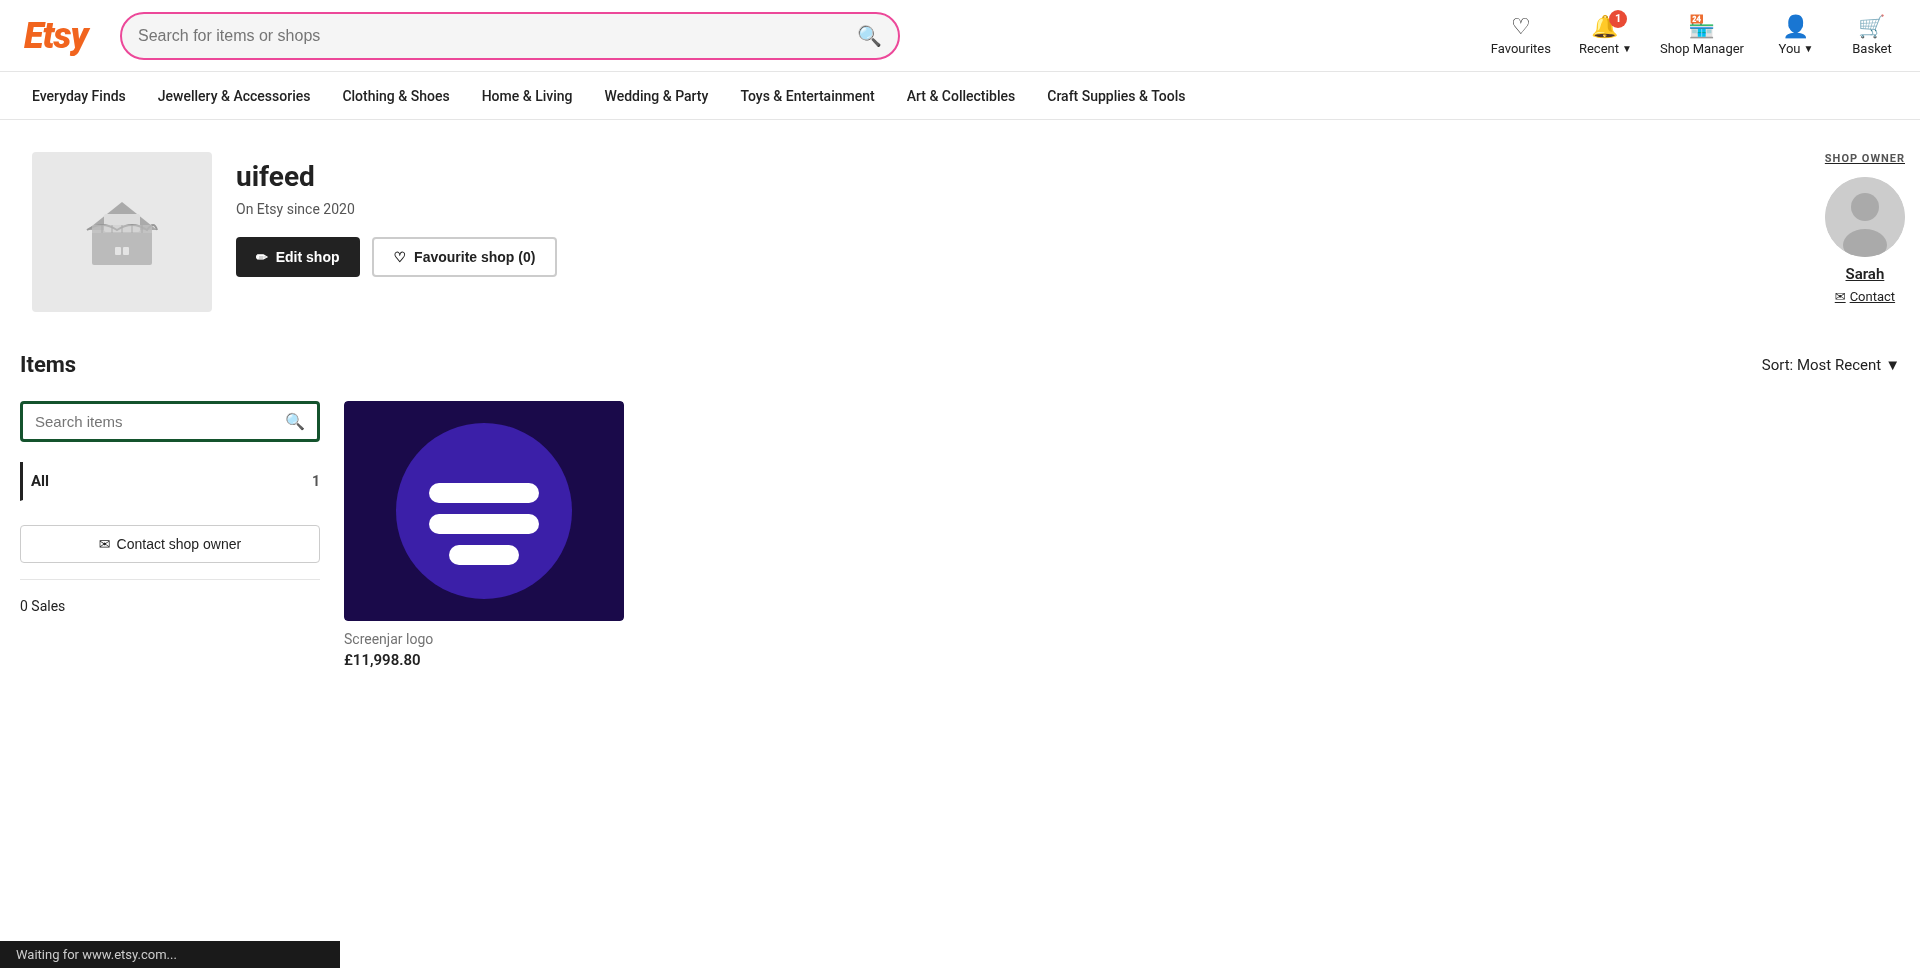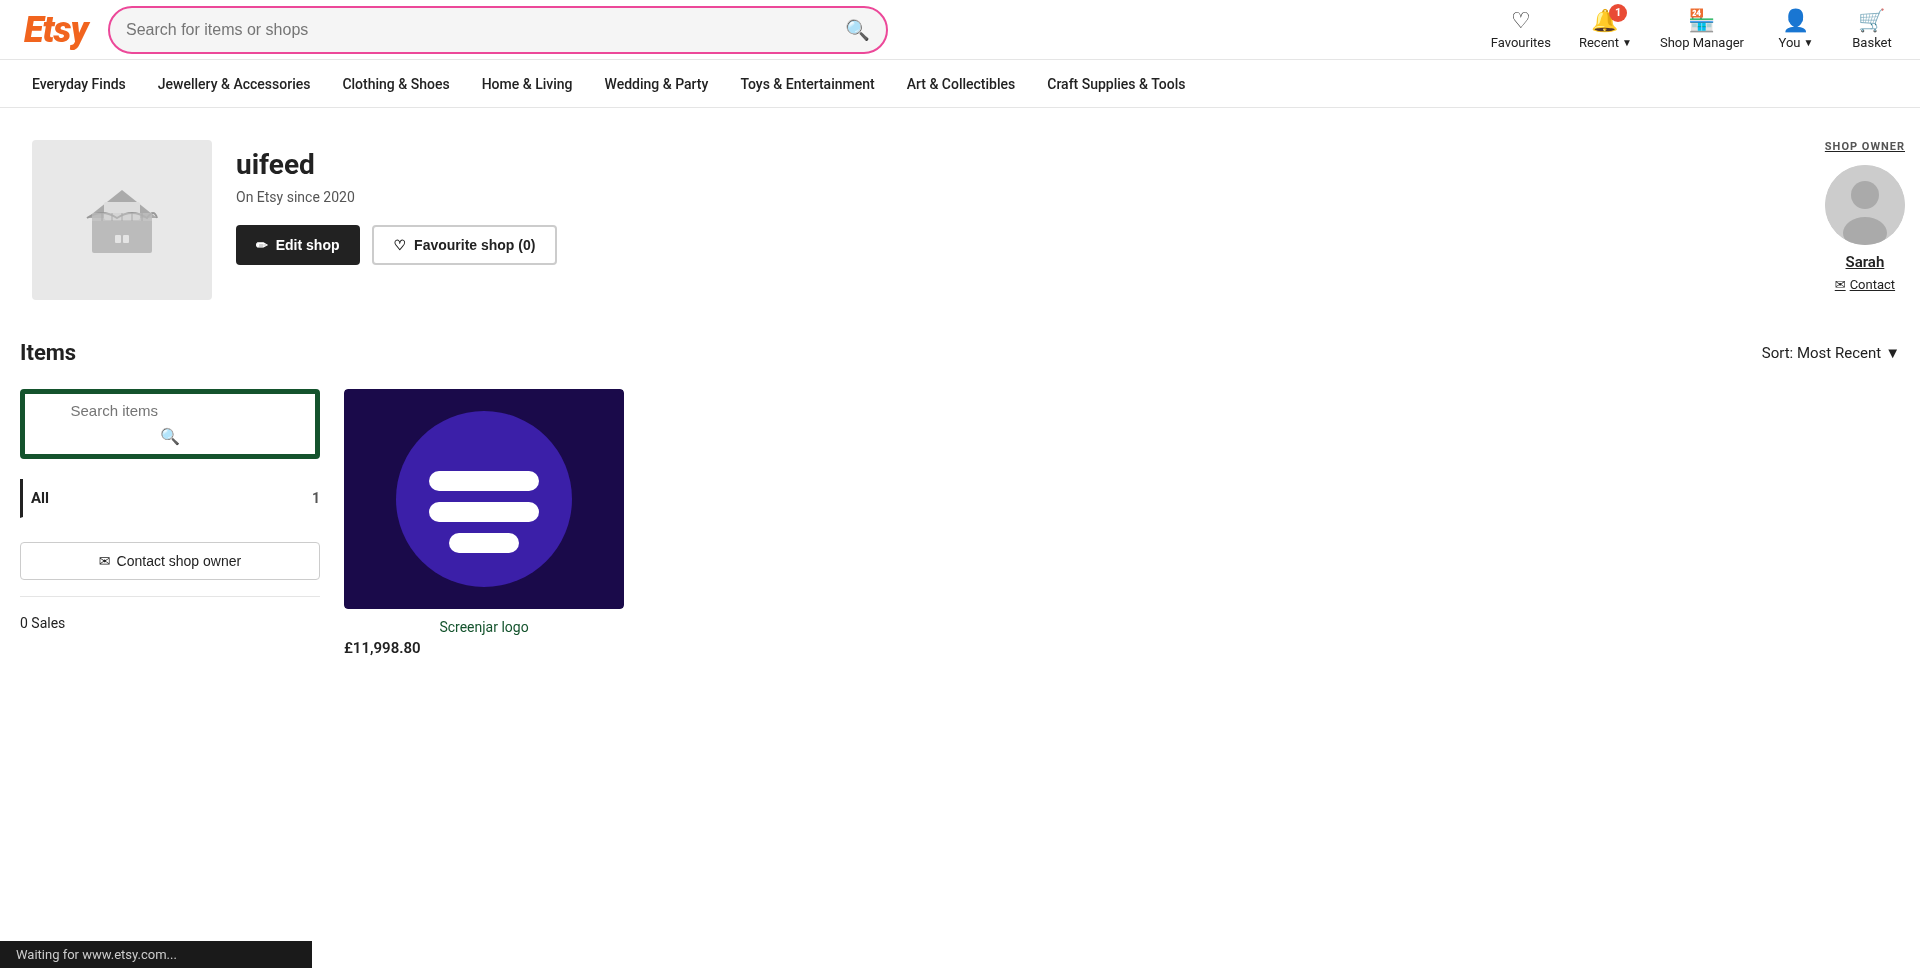--- a/index.html
+++ b/index.html
@@ -3,23 +3,23 @@
   <meta charset="utf-8">
   <style>
     * { box-sizing: border-box; margin: 0; padding: 0; }
     body { font-family: -apple-system, BlinkMacSystemFont, 'Segoe UI', Roboto, sans-serif; background: #fff; color: #222; }
 
     
     .header {
       display: flex;
       align-items: center;
       padding: 0 24px;
-      height: 60px;
+      height: 72px;
       border-bottom: 1px solid #e5e5e5;
-      gap: 4px;
+      gap: 16px;
     }
     .logo {
       font-size: 36px;
       font-weight: 900;
       color: #F1641E;
       letter-spacing: -1px;
       min-width: 80px;
       font-style: italic;
     }
     .search-bar {
@@ -252,26 +252,25 @@
       display: flex;
       gap: 24px;
     }
     .items-sidebar {
       width: 300px;
       flex-shrink: 0;
     }
     .search-items-box {
       display: flex;
       align-items: center;
-      border: 5px solid #14532d;
+      border: 3px solid #14532d;
       border-radius: 4px;
       padding: 8px 12px;
       margin-bottom: 20px;
       gap: 8px;
-      flex-direction: column;
     }
     .search-items-box input {
       border: none;
       outline: none;
       flex: 1;
       font-size: 15px;
       color: #888;
     }
     .search-items-box .search-icon {
       color: #555;
@@ -352,40 +351,39 @@
       width: 100%;
       height: 100%;
       background: #1a1a2e;
       border-radius: 4px;
       display: flex;
       align-items: center;
       justify-content: center;
     }
     .product-title {
       font-size: 14px;
-      color: #14532d;
+      color: #737373;
       margin-bottom: 4px;
-      text-align: center;
     }
     .product-price {
       font-size: 15px;
       font-weight: 600;
       color: #222;
     }
 
     
     .status-bar {
       position: fixed;
       bottom: 0;
       left: 0;
       background: #1a1a1a;
       color: #ccc;
       font-size: 13px;
       padding: 6px 16px;
-      width: 312px;
+      width: 340px;
     }
   </style>
 </head>
 <body>
 
 <header class="header">
   <div class="logo">Etsy</div>
   <div class="search-bar">
     <input type="text" placeholder="Search for items or shops" style="">
     <button class="search-icon-btn">🔍</button>

